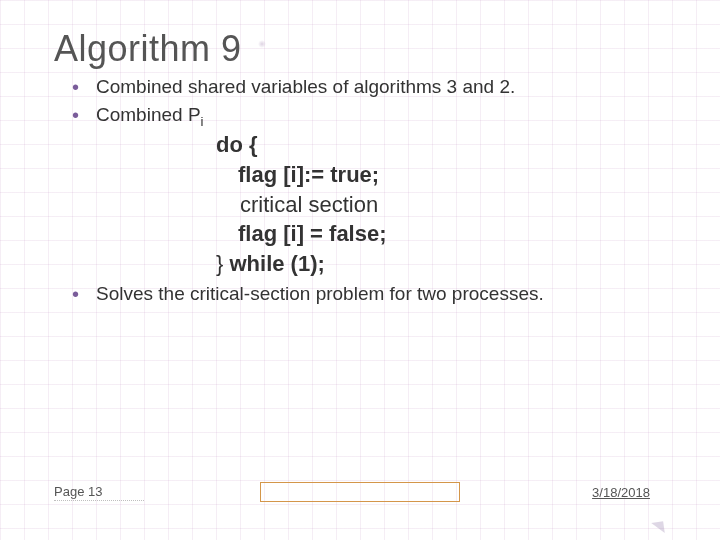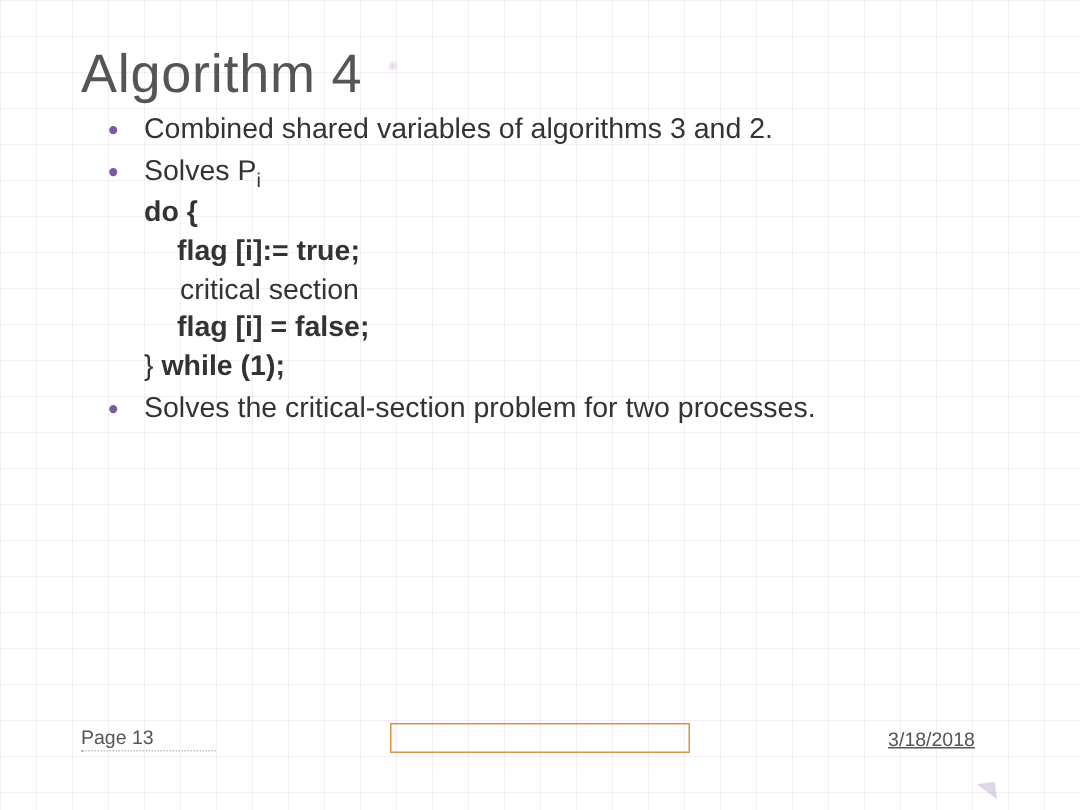--- a/index.html
+++ b/index.html
@@ -59,21 +59,22 @@
   .bullets > li::before {
     content: "•";
     position: absolute;
     left: 0;
     top: 0;
     color: #7a5c9a;
     font-size: 20px;
   }
   .sub-i { font-size: 0.7em; vertical-align: sub; }
   .code-block {
-    font-size: 19px;
+    margin-left: 120px;
+    font-size: 22px;
     line-height: 1.35;
   }
   .code-block .line { display: block; white-space: pre; }
   .bold { font-weight: 700; }
   .in1 { padding-left: 22px; }
   .in2 { padding-left: 24px; }
   .footer {
     position: absolute;
     bottom: 38px;
     left: 54px;
@@ -107,28 +108,28 @@
     transform: rotate(-8deg);
   }
 </style>
 </head>
 <body>
 
 <div class="grid-bg"></div>
 
 <div class="slide">
 
-  <h1 class="title">Algorithm 4</h1>
+  <h1 class="title">Algorithm 9</h1>
 
   <ul class="bullets">
     <li>
       <span>Combined shared variables of algorithms 3 and 2.</span>
     </li>
     <li>
-      <span>Solves P</span><span class="sub-i">i</span>
+      <span>Combined P</span><span class="sub-i">i</span>
       <div class="code-block">
         <span class="line bold">do {</span>
         <span class="line bold in1">flag [i]:= true;</span>
         <span class="line in2">critical section</span>
         <span class="line bold in1">flag [i] = false;</span>
         <span class="line"><span>} </span><span class="bold">while (1);</span></span>
       </div>
     </li>
     <li>
       <span>Solves the critical-section problem for two processes.</span>

